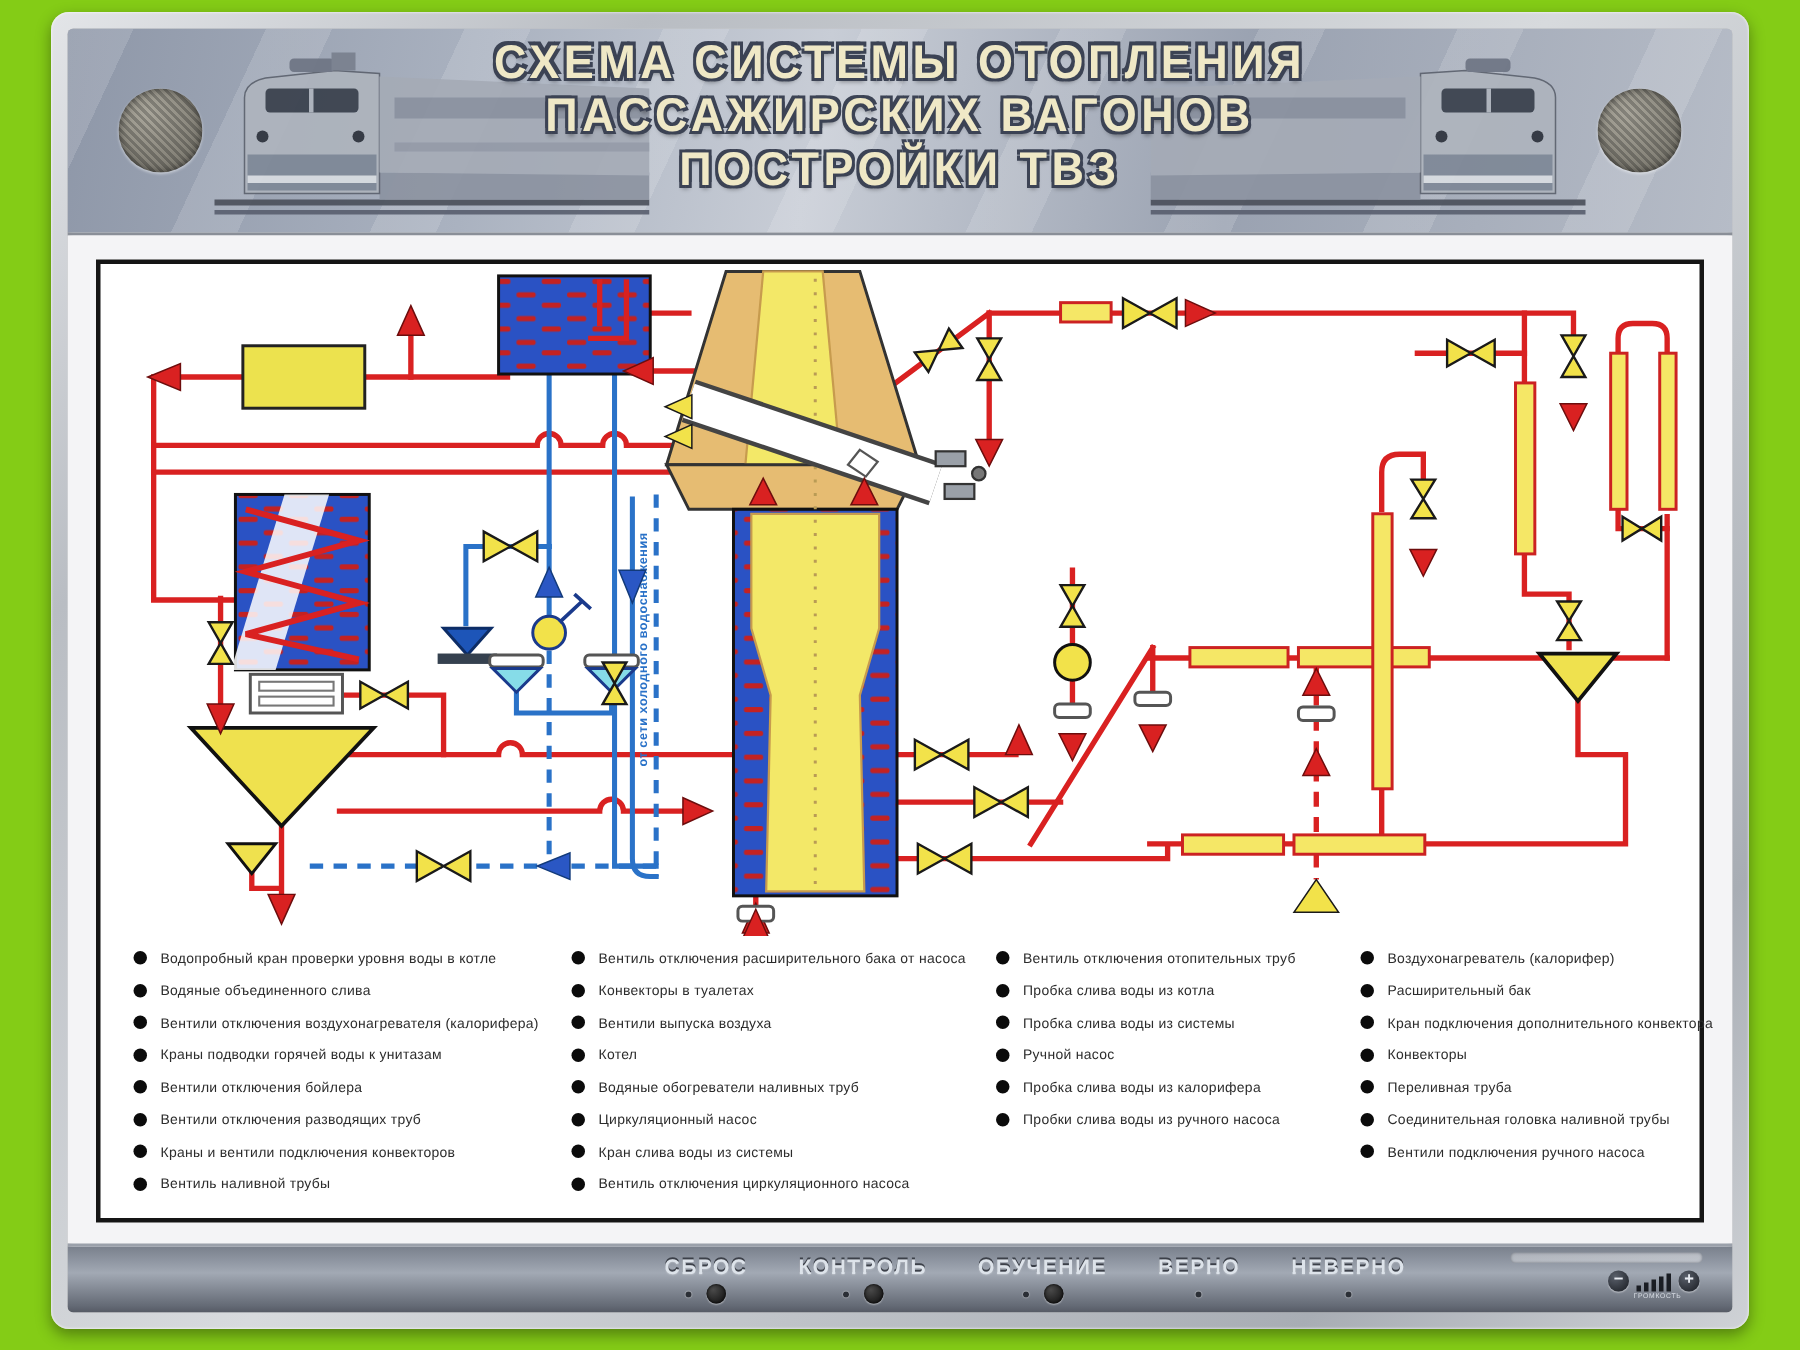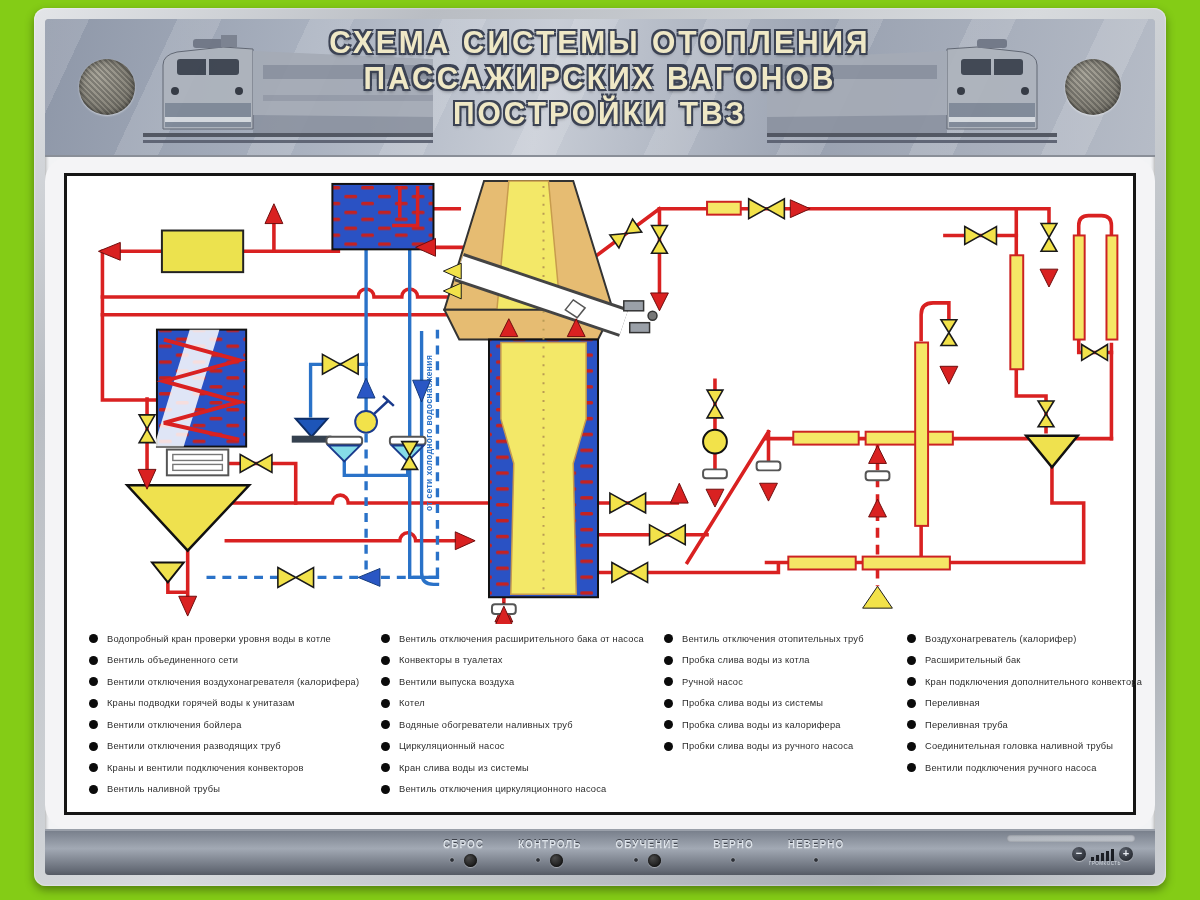--- a/index.html
+++ b/index.html
@@ -24,37 +24,37 @@
       radial-gradient(circle at 35% 30%,#d8d6cf,#8f8d86);
     background-blend-mode:multiply;
     box-shadow:inset 0 0 6px rgba(0,0,0,.55),0 1px 2px rgba(255,255,255,.5);}
   .speaker.left{left:34px;}
   .speaker.right{right:34px;}
   .title{position:absolute;left:0;right:0;top:8px;text-align:center;font-weight:bold;
     font-size:30px;line-height:1.13;letter-spacing:3px;color:#efe8c6;
     text-shadow:-2px -2px 0 #3c4354,2px -2px 0 #3c4354,-2px 2px 0 #3c4354,2px 2px 0 #3c4354,0 3px 3px rgba(0,0,0,.35);
     transform:scaleY(1.05);}
   
-  .body{flex:1 1 auto;position:relative;background:#f4f4f6;border-radius:24px;}
+  .body{flex:1 1 auto;position:relative;background:#f4f4f6;}
   .panel{position:absolute;left:19px;right:19px;top:16px;bottom:14px;background:#ffffff;
     border:3px solid #151515;display:flex;flex-direction:column;}
   .schematic{flex:0 0 auto;width:100%;height:448px;}
   .legend{flex:1 1 auto;display:grid;grid-template-columns:292px 283px 243px 1fr;
     padding:4px 6px 2px 22px;box-sizing:border-box;}
   .legend ul{list-style:none;margin:0;padding:0;}
   .legend li{display:flex;align-items:center;gap:9px;height:21.5px;}
   .led{width:9px;height:9px;border-radius:50%;background:#0b0b0b;flex:0 0 auto;}
   .lg-text{font-size:9.3px;color:#2c2c2c;letter-spacing:.2px;white-space:nowrap;}
   
   .controls{flex:0 0 auto;height:44px;position:relative;
     background:linear-gradient(#79808c,#a2a9b4 40%,#646a75 90%,#555a64);
     border-top:2px solid #9aa0aa;display:flex;align-items:center;}
   .ctl-row{display:flex;gap:34px;margin-left:398px;}
   .ctl{display:flex;flex-direction:column;align-items:center;gap:3px;}
-  .ctl-label{font-size:10px;font-weight:bold;color:#dde3ea;letter-spacing:1px;
+  .ctl-label{font-size:14px;font-weight:bold;color:#dde3ea;letter-spacing:1px;
     text-shadow:0 -1px 0 #3c4049,0 1px 1px rgba(255,255,255,.25);}
   .ctl-hw{display:flex;align-items:center;gap:10px;height:15px;}
   .led-sm{width:4px;height:4px;border-radius:50%;background:#2b2f36;box-shadow:0 0 1px #fff;}
   .btn-round{width:13px;height:13px;border-radius:50%;
     background:radial-gradient(circle at 35% 30%,#4a4a4a,#0a0a0a);
     box-shadow:0 1px 1px rgba(255,255,255,.4), inset 0 0 2px #000;cursor:pointer;}
   .mfr{position:absolute;right:20px;top:4px;width:128px;height:7px;border-radius:3px;
     background:linear-gradient(90deg,rgba(255,255,255,.35),rgba(230,232,236,.55));
     box-shadow:inset 0 0 2px rgba(60,65,75,.6);}
   .volume{position:absolute;right:22px;top:16px;display:flex;align-items:flex-end;gap:5px;}
@@ -321,21 +321,21 @@
      </svg>
 
      <div class="legend">
        <ul>
          <li>
                   <span class="led"></span>
                   <span class="lg-text">Водопробный кран проверки уровня воды в котле</span>
                 </li>
          <li>
                   <span class="led"></span>
-                  <span class="lg-text">Вентиль объединенного сети</span>
+                  <span class="lg-text">Водяные объединенного слива</span>
                 </li>
          <li>
                   <span class="led"></span>
                   <span class="lg-text">Вентили отключения воздухонагревателя (калорифера)</span>
                 </li>
          <li>
                   <span class="led"></span>
                   <span class="lg-text">Краны подводки горячей воды к унитазам</span>
                 </li>
          <li>
@@ -393,25 +393,25 @@
          <li>
                   <span class="led"></span>
                   <span class="lg-text">Вентиль отключения отопительных труб</span>
                 </li>
          <li>
                   <span class="led"></span>
                   <span class="lg-text">Пробка слива воды из котла</span>
                 </li>
          <li>
                   <span class="led"></span>
+                  <span class="lg-text">Пробка слива воды из системы</span>
+                </li>
+         <li>
+                  <span class="led"></span>
                   <span class="lg-text">Ручной насос</span>
-                </li>
-         <li>
-                  <span class="led"></span>
-                  <span class="lg-text">Пробка слива воды из системы</span>
                 </li>
          <li>
                   <span class="led"></span>
                   <span class="lg-text">Пробка слива воды из калорифера</span>
                 </li>
          <li>
                   <span class="led"></span>
                   <span class="lg-text">Пробки слива воды из ручного насоса</span>
                 </li>
        </ul>
@@ -423,21 +423,21 @@
          <li>
                   <span class="led"></span>
                   <span class="lg-text">Расширительный бак</span>
                 </li>
          <li>
                   <span class="led"></span>
                   <span class="lg-text">Кран подключения дополнительного конвектора</span>
                 </li>
          <li>
                   <span class="led"></span>
-                  <span class="lg-text">Переливная</span>
+                  <span class="lg-text">Конвекторы</span>
                 </li>
          <li>
                   <span class="led"></span>
                   <span class="lg-text">Переливная труба</span>
                 </li>
          <li>
                   <span class="led"></span>
                   <span class="lg-text">Соединительная головка наливной трубы</span>
                 </li>
          <li>

